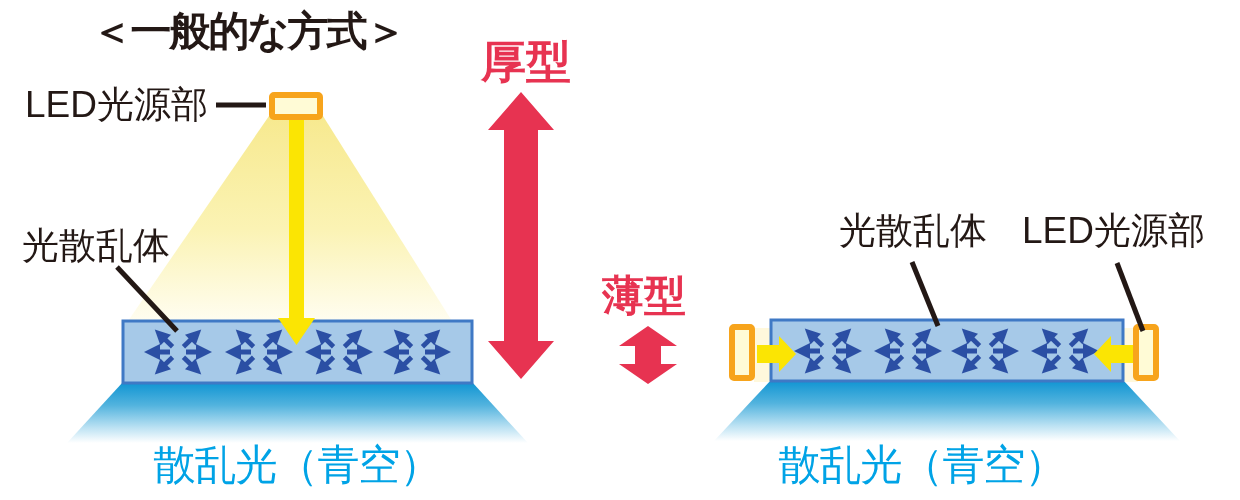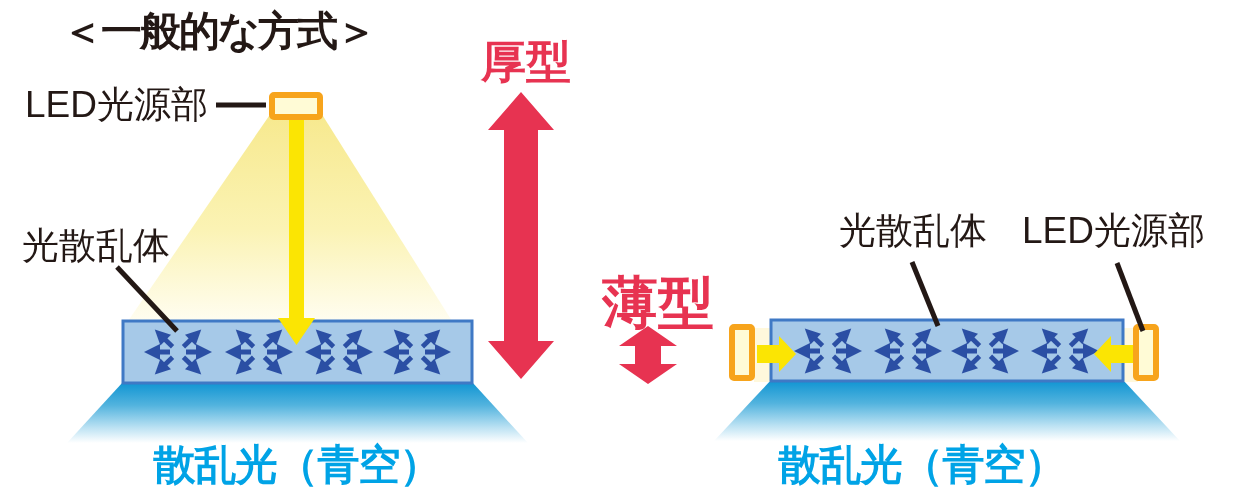--- a/index.html
+++ b/index.html
@@ -2,31 +2,31 @@
 <html><head>
 <meta charset="utf-8">
 <style>
   html,body { margin:0; padding:0; background:#ffffff; }
   .canvas {
     position:relative; width:1240px; height:500px; background:#ffffff;
     font-family:"Liberation Sans","DejaVu Sans",sans-serif; overflow:hidden;
   }
   .art { position:absolute; left:0; top:0; width:1240px; height:500px; }
   .t { position:absolute; white-space:nowrap; line-height:1.05; }
-  .title { font-size:41px; font-weight:700; color:#231815; letter-spacing:-2px; text-align:left; }
+  .title { font-size:41px; font-weight:700; color:#231815; letter-spacing:-2px; text-align:center; }
   .lbl { font-size:37px; font-weight:500; color:#231815; }
   .red { font-weight:800; color:#E73351; letter-spacing:0px; }
-  .sky { font-size:42px; font-weight:700; color:#00A3E6; text-align:center; letter-spacing:-1px; }
+  .sky { font-size:42px; font-weight:400; color:#00A3E6; text-align:center; letter-spacing:-1px; }
 
   .pos-title-left   { left:62px;  top:10px;  width:372px; }
   .pos-title-right  { left:708px; top:10px;  width:372px; }
   .pos-led-left     { left:25px;  top:86px;  }
   .pos-scat-left    { left:22px;  top:227px; }
   .pos-thick        { left:481px; top:38px;  font-size:45px; }
-  .pos-thin         { left:602px; top:274px; font-size:56px; }
+  .pos-thin         { left:602px; top:274px; font-size:42px; }
   .pos-scat-right   { left:839px; top:212px; }
   .pos-led-right    { left:1022px;top:212px; }
   .pos-sky-left     { left:122px; top:443px; width:350px; }
   .pos-sky-right    { left:757px; top:443px; width:330px; }
 </style>
 </head>
 <body>
 
 <div class="canvas">
 

